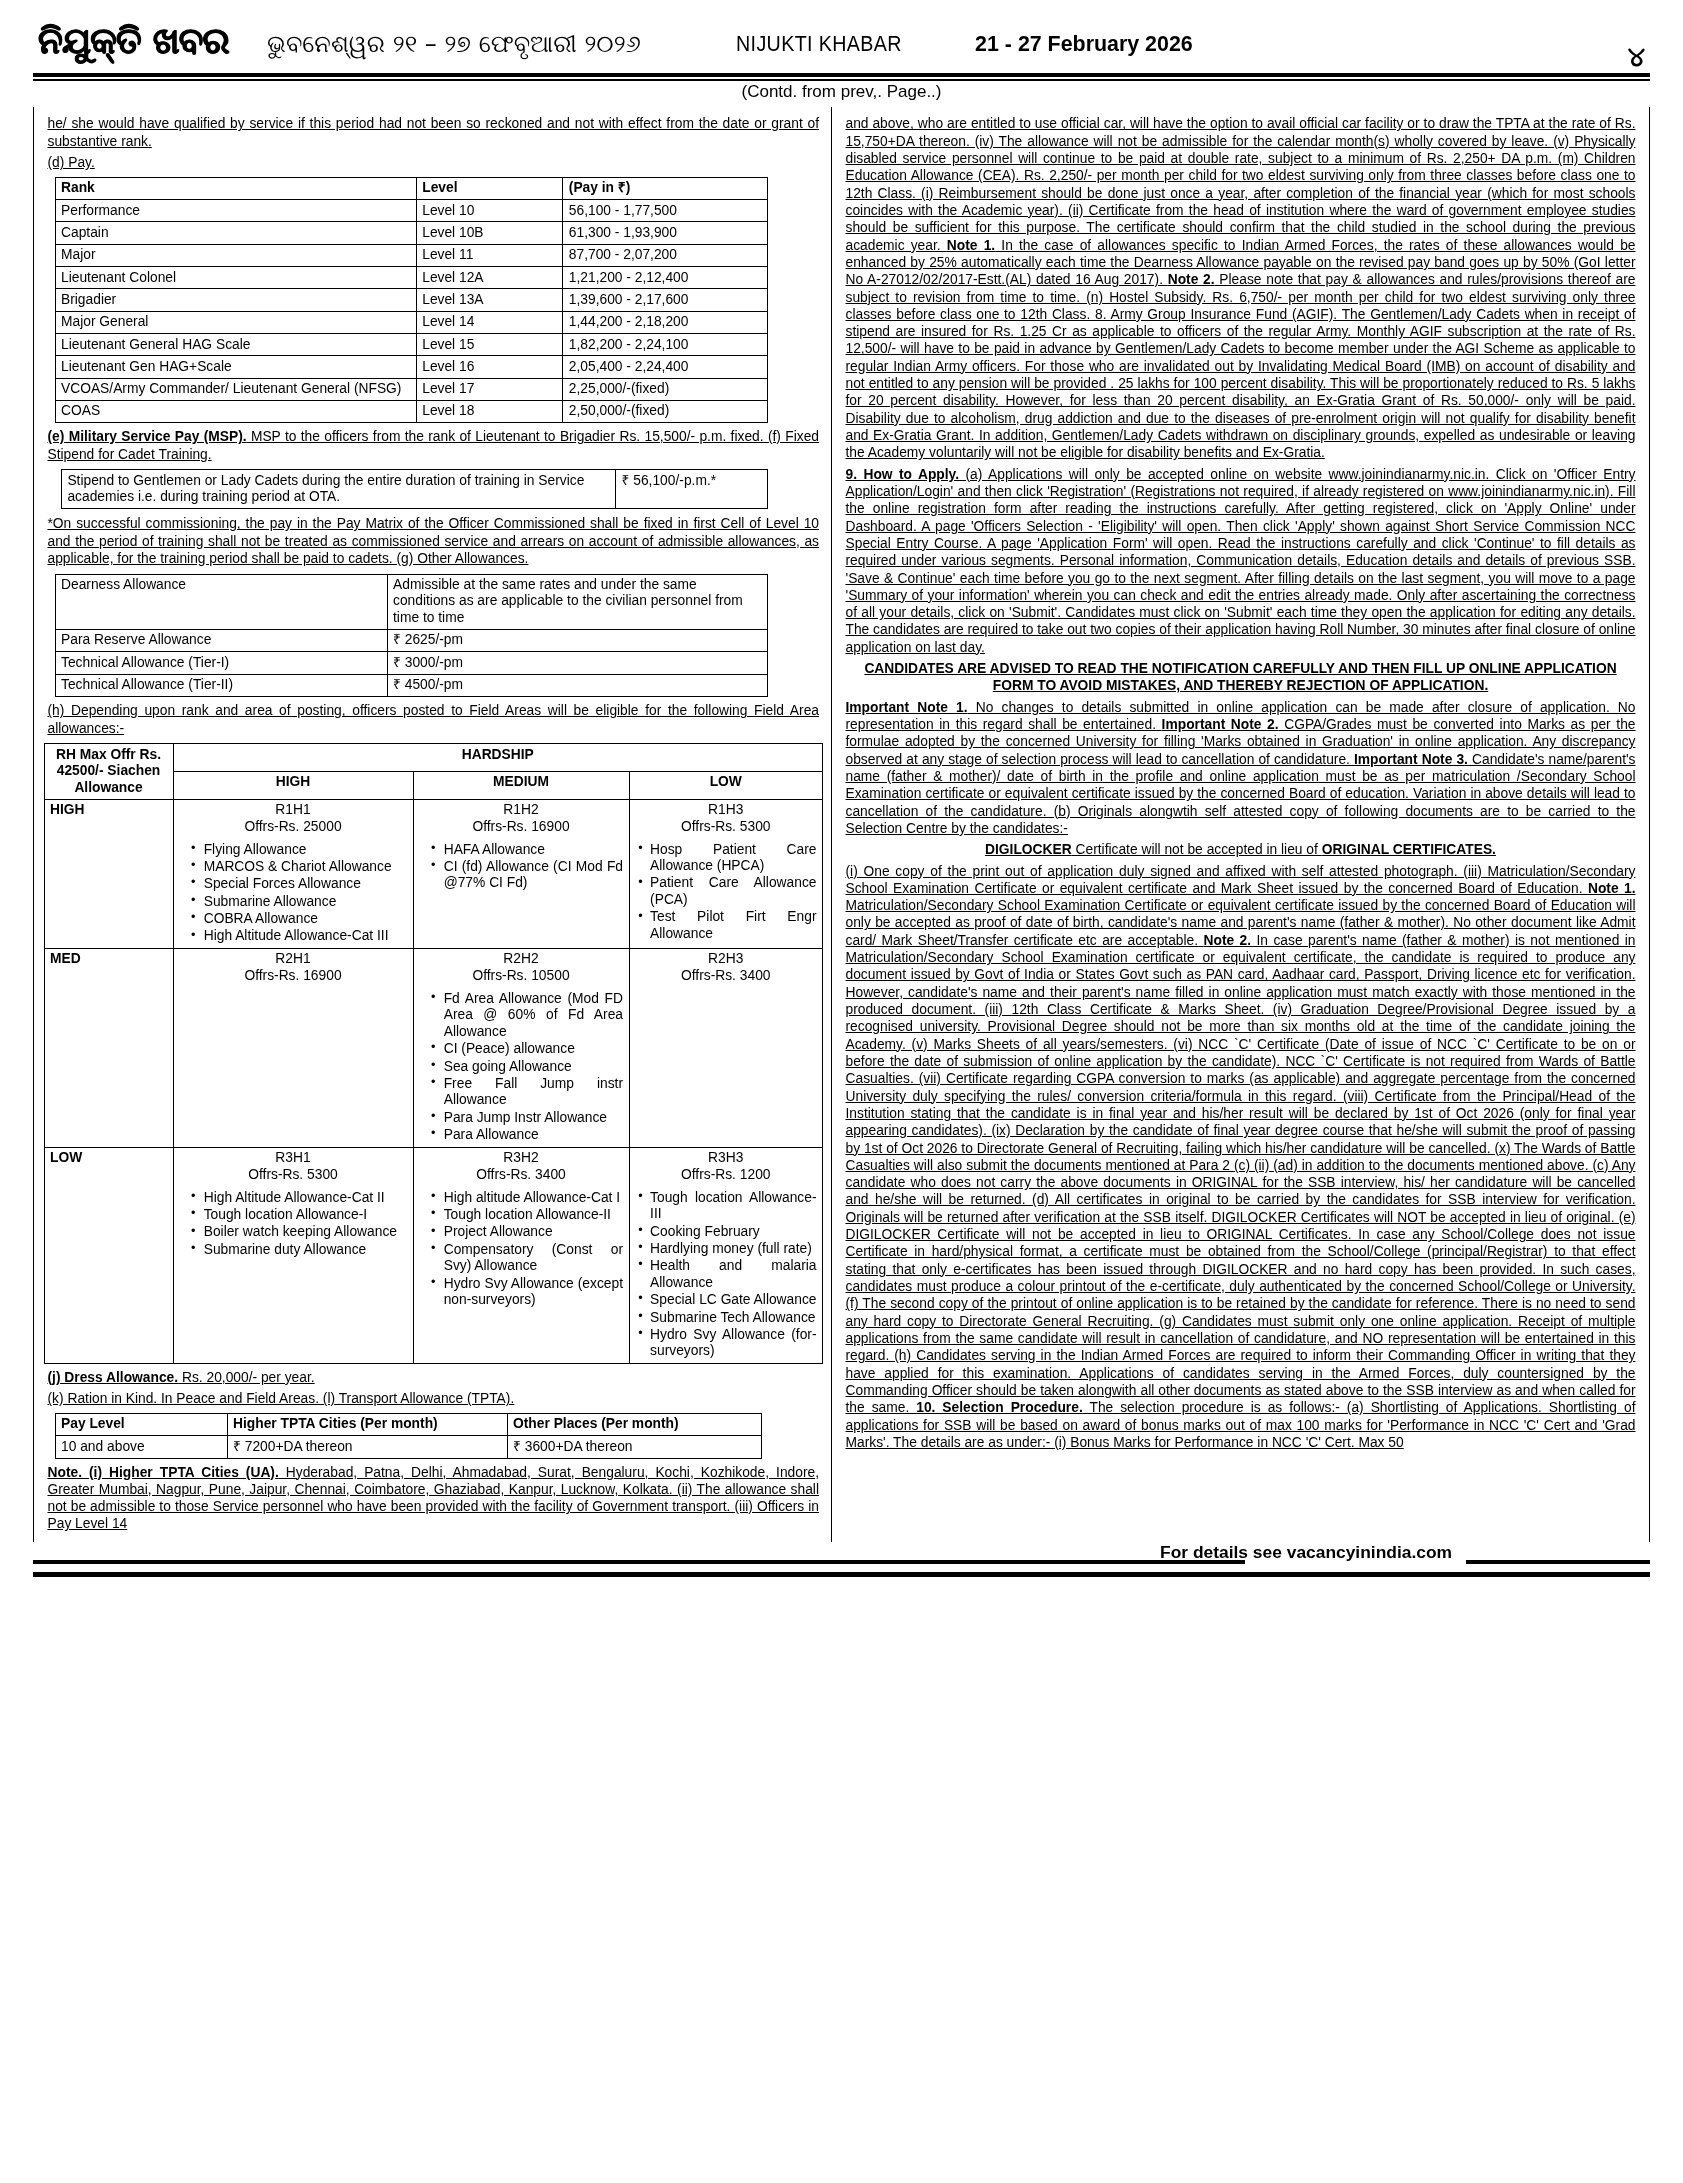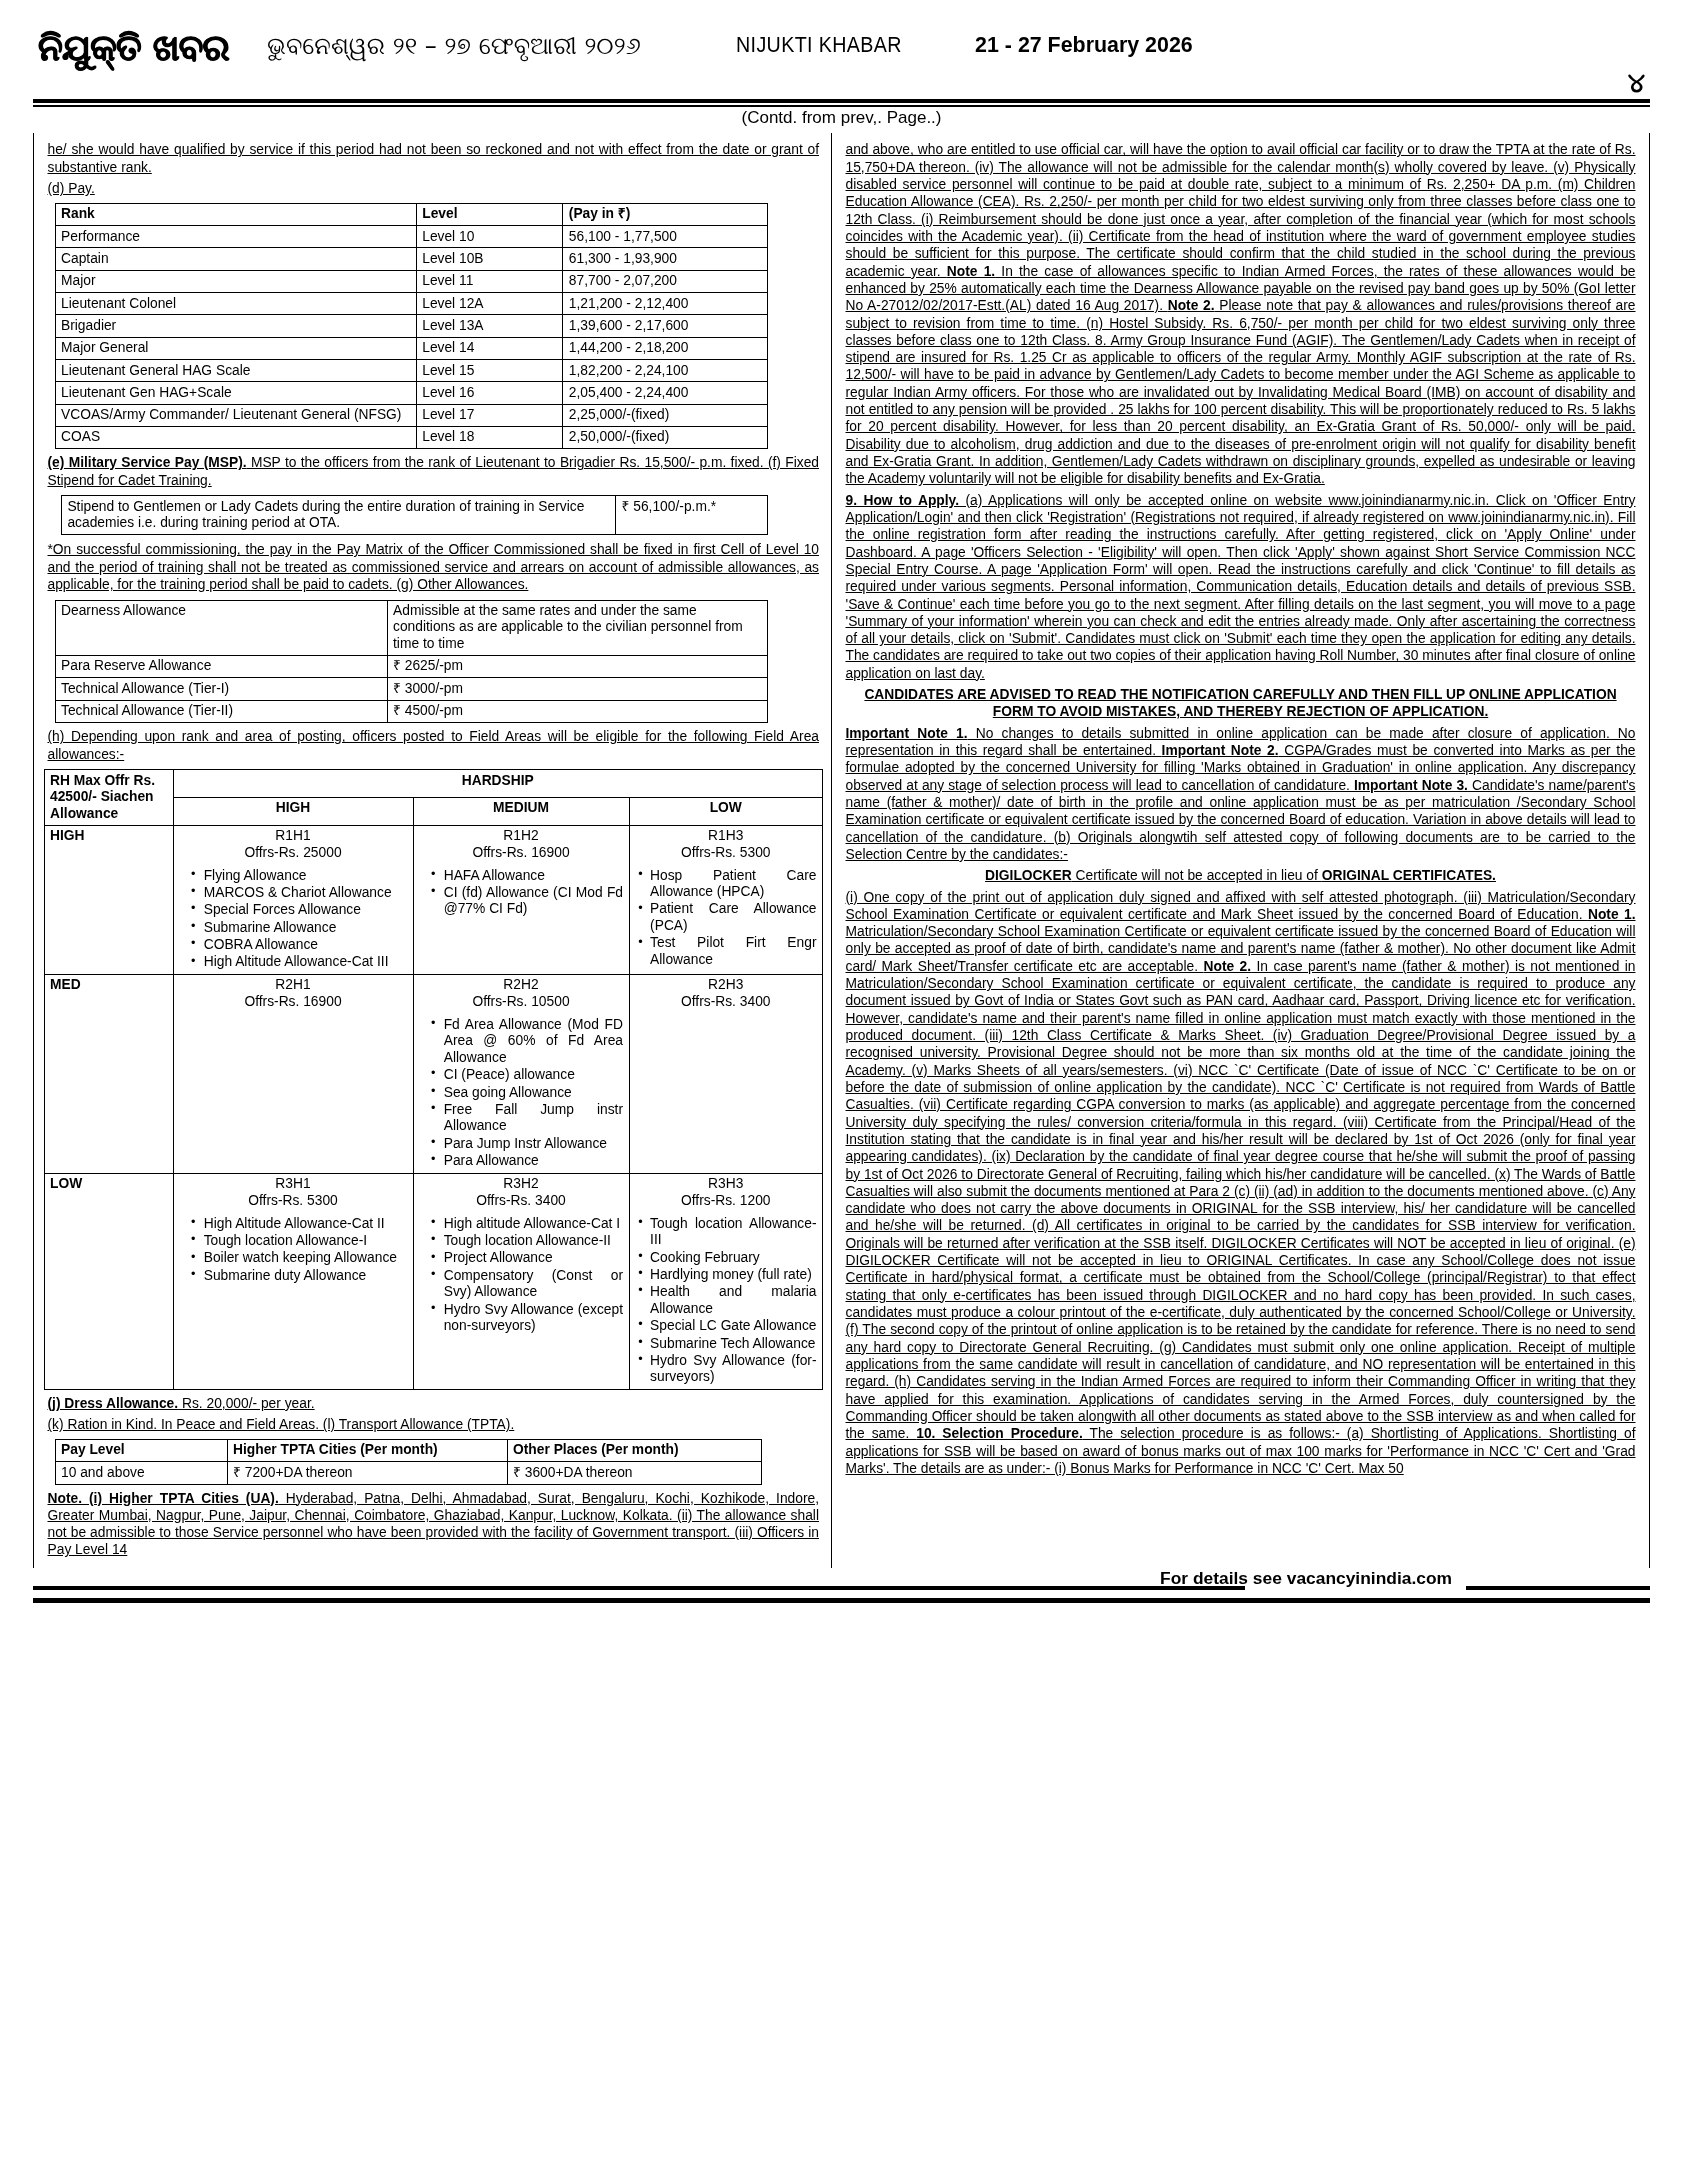--- a/index.html
+++ b/index.html
@@ -13,23 +13,23 @@
   .page{
     position:relative;
     width:1683px;height:2183px;
     box-sizing:border-box;
     padding:0;
   }
 
   
   .masthead{
     position:relative;
-    height:99px;
-    display:flex;align-items:center;
-    padding:0 38px 4px 38px;
+    height:73px;
+    display:flex;align-items:flex-end;
+    padding:0 38px 14px 38px;
     box-sizing:border-box;
   }
   .logo{
     font-family:"DejaVu Sans", sans-serif;
     font-weight:bold;
     font-size:36px;
     letter-spacing:-0.8px;
     line-height:1;
     -webkit-text-stroke:0.8px #000;
     margin-right:38px;
@@ -284,21 +284,21 @@
               <td>₹ 4500/-pm</td>
             </tr>
           </tbody>
       </table>
 
       <p>(h) Depending upon rank and area of posting, officers posted to Field Areas will be eligible for the following Field Area allowances:-</p>
 
       <table class="grid tbl-hard">
         <tbody id="hard-body">
             <tr>
-              <th class="hcol1" rowspan="2" style="vertical-align: top;">RH Max Offr Rs. 42500/- Siachen Allowance</th>
+              <th class="hcol1" rowspan="2" style="vertical-align: top; text-align: center;">RH Max Offr Rs. 42500/- Siachen Allowance</th>
               <th colspan="3" style="text-align: center;">HARDSHIP</th>
             </tr>
             <tr>
               <th class="hcol2" style="text-align: center;">HIGH</th>
               <th class="hcol3" style="text-align: center;">MEDIUM</th>
               <th style="text-align: center;">LOW</th>
             </tr>
             <tr>
               <td class="band hcol1">HIGH</td>
               <td class="hcol2">

